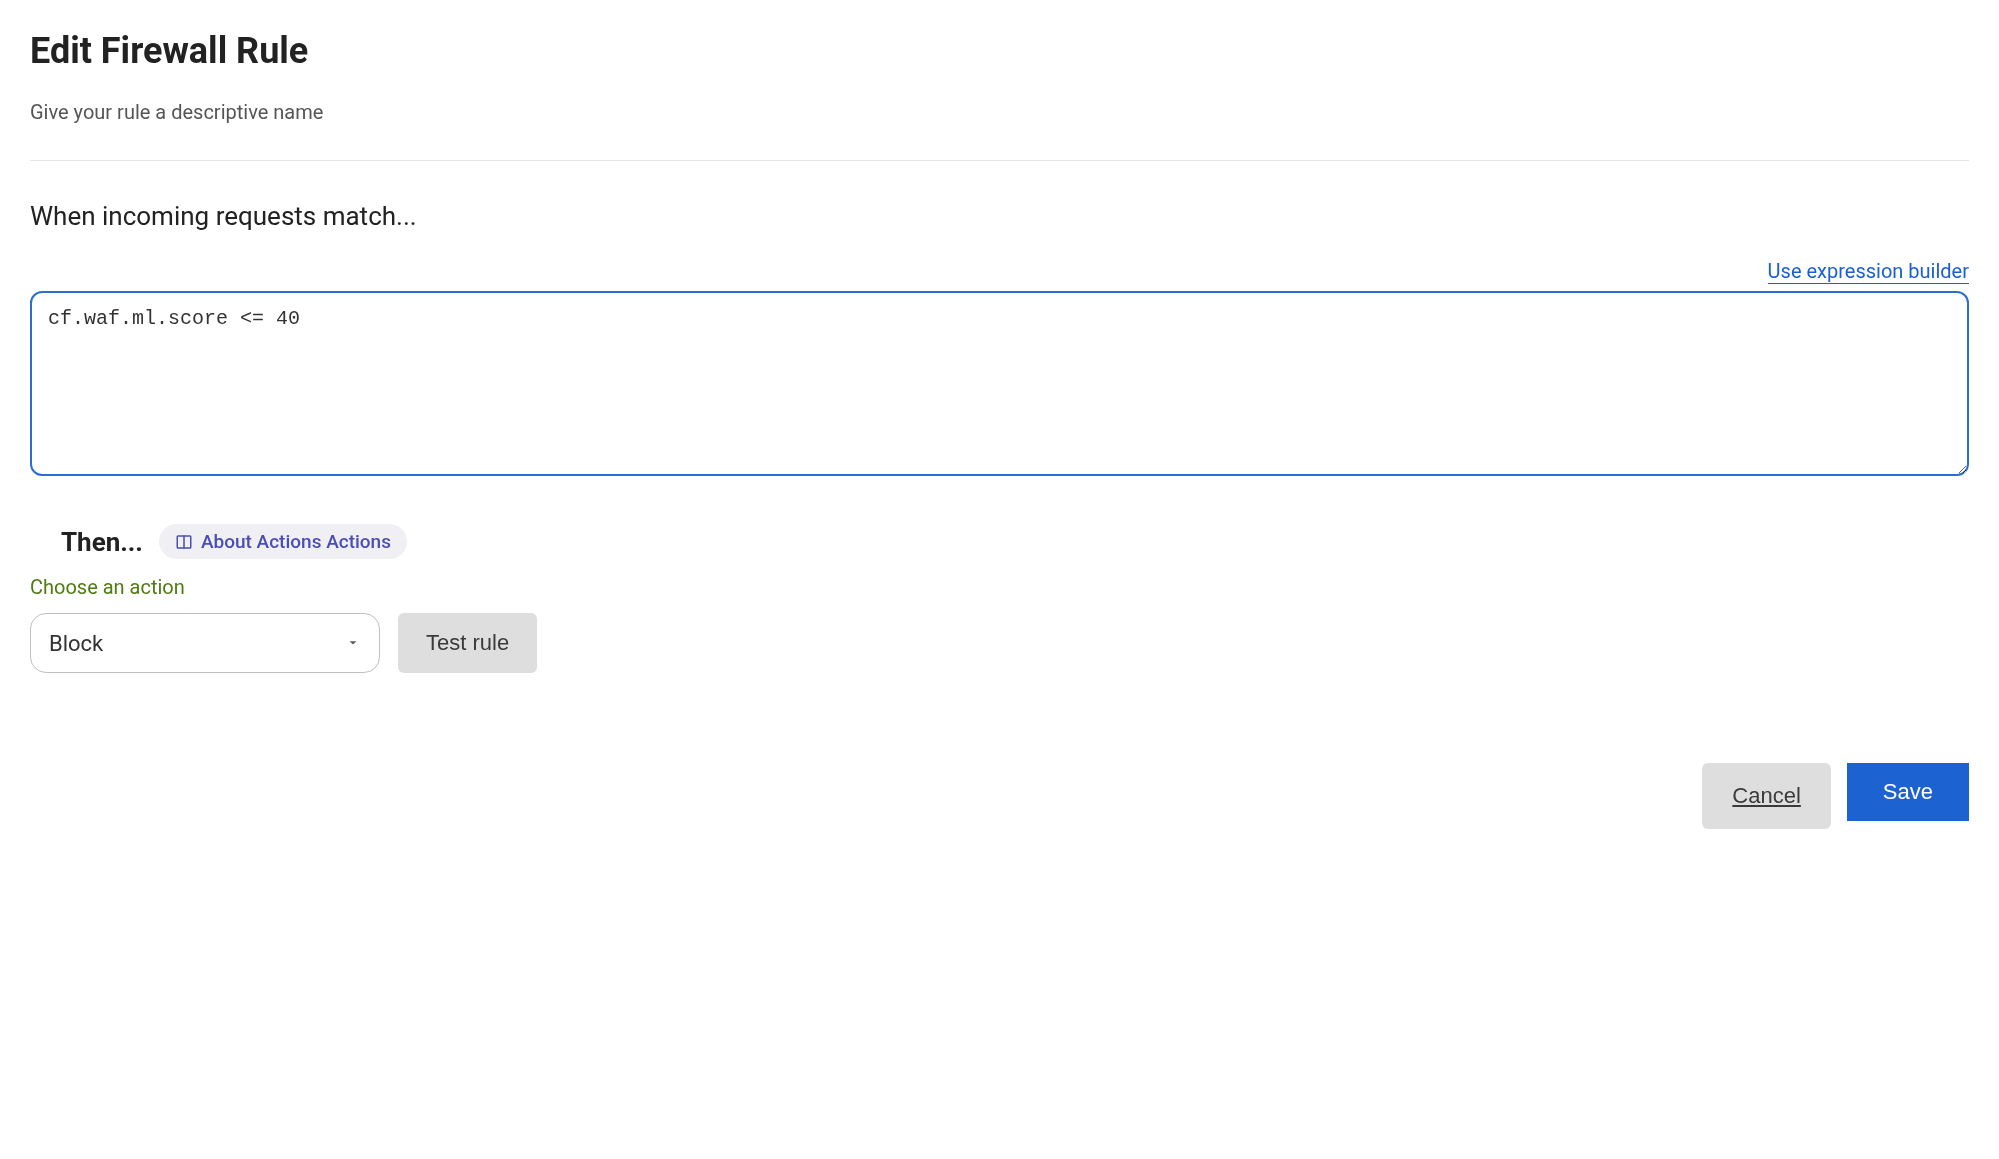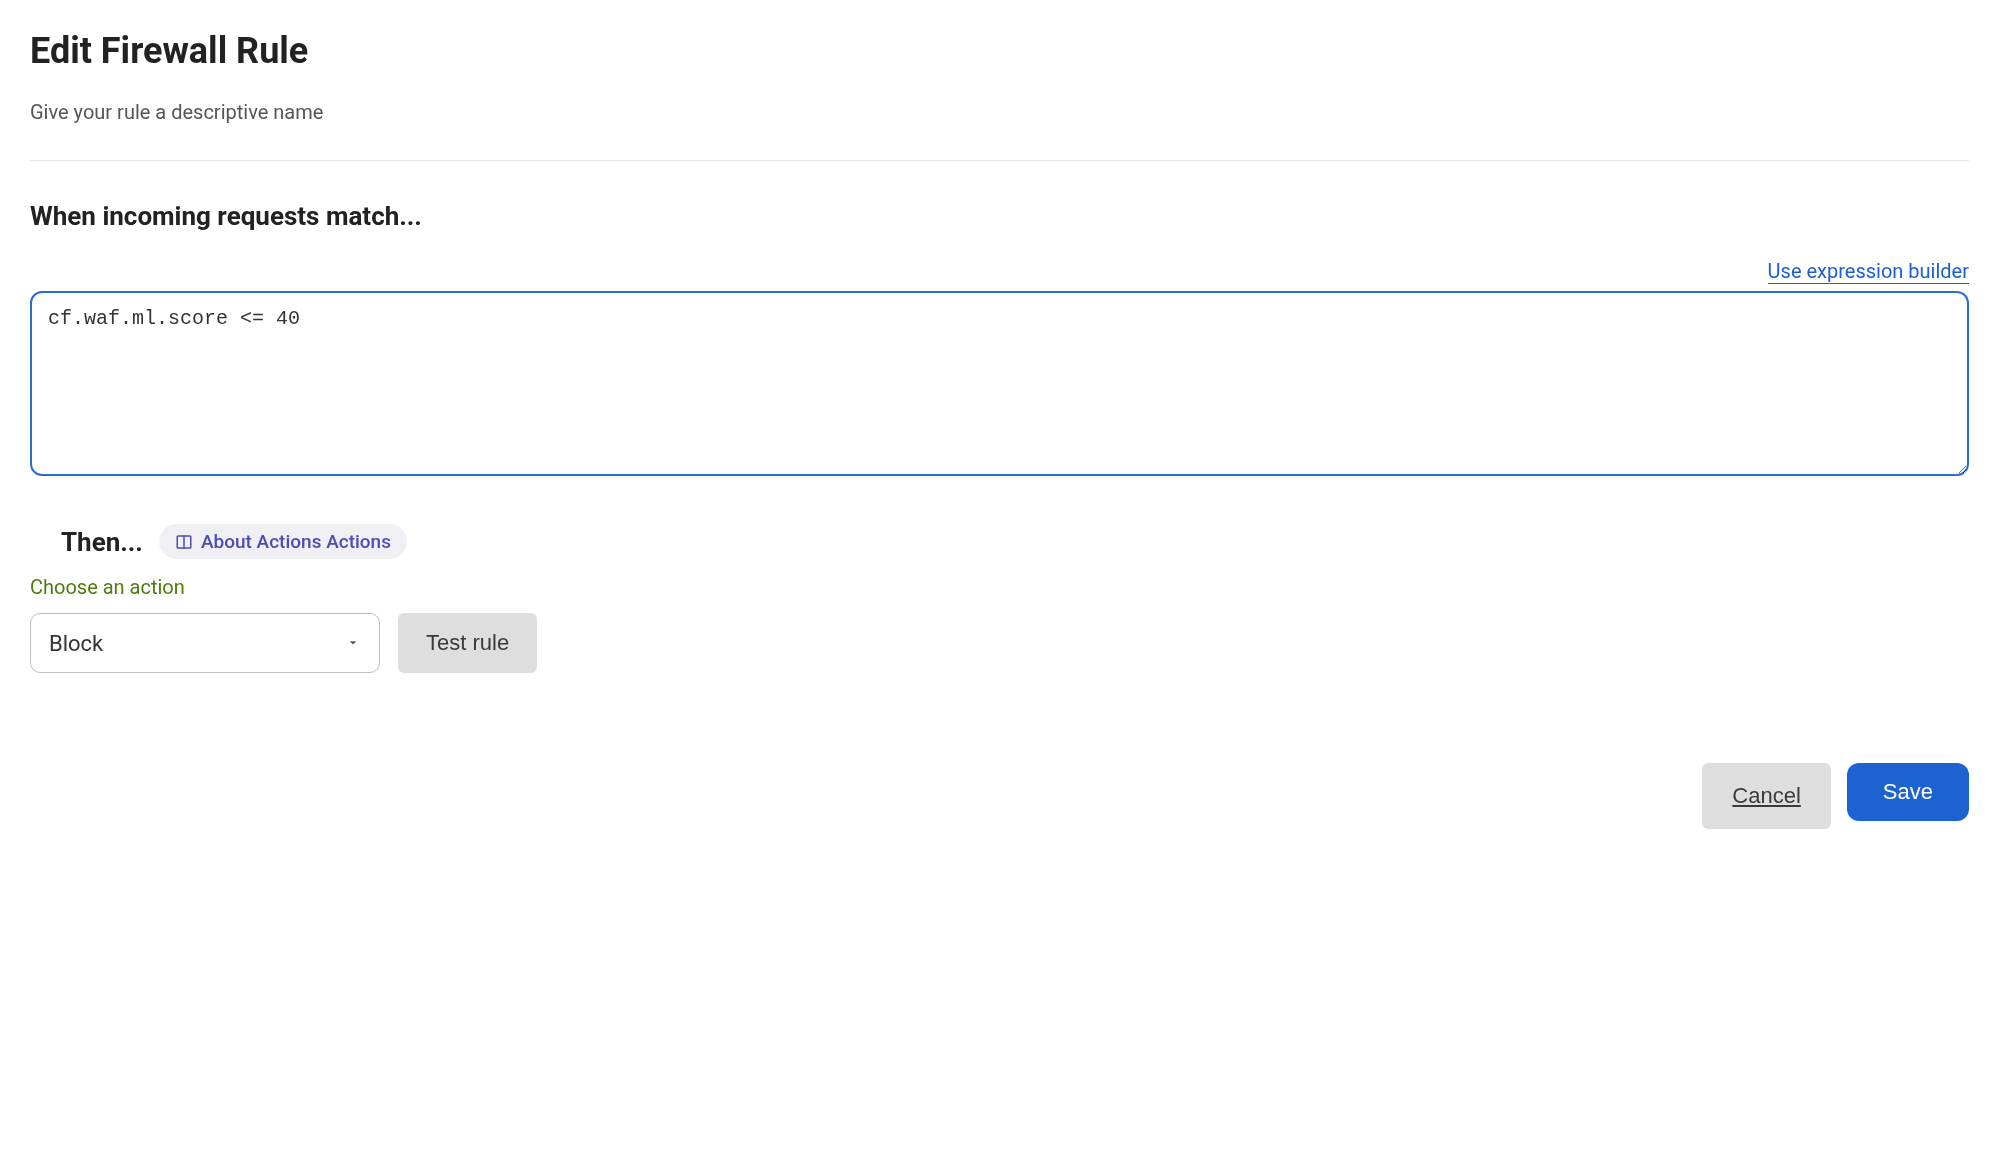--- a/index.html
+++ b/index.html
@@ -41,21 +41,21 @@
       color: #333333;
       outline: none;
     }
     .divider {
       border: none;
       border-top: 1px solid #e5e5e5;
       margin: 36px 0 40px 0;
     }
     .section-heading {
       font-size: 26px;
-      font-weight: 700;
+      font-weight: 400;
       color: #222222;
       margin-bottom: 28px;
     }
     .link-row {
       text-align: right;
       margin-bottom: 8px;
     }
     .expression-link {
       color: #1a5fd4;
       font-size: 20px;
@@ -111,21 +111,21 @@
     .action-row {
       display: flex;
       align-items: center;
       gap: 18px;
     }
     .action-select {
       position: relative;
       width: 350px;
       height: 60px;
       border: 1px solid #bfbfbf;
-      border-radius: 10px;
+      border-radius: 16px;
       display: flex;
       align-items: center;
       padding: 0 18px;
       font-size: 22px;
       color: #333333;
       cursor: pointer;
       background: #ffffff;
     }
     .action-select .caret {
       position: absolute;
@@ -160,21 +160,21 @@
       font-size: 22px;
       color: #3a3a3a;
       cursor: pointer;
       text-decoration: underline;
     }
     .save-btn {
       height: 58px;
       padding: 0 36px;
       background: #1d62d1;
       border: none;
-      border-radius: 12px;
+      border-radius: 0;
       font-size: 22px;
       color: #ffffff;
       font-weight: 500;
       cursor: pointer;
     }
   </style>
 </head>
 <body>
 
 <h1 class="page-title">Edit Firewall Rule</h1>

